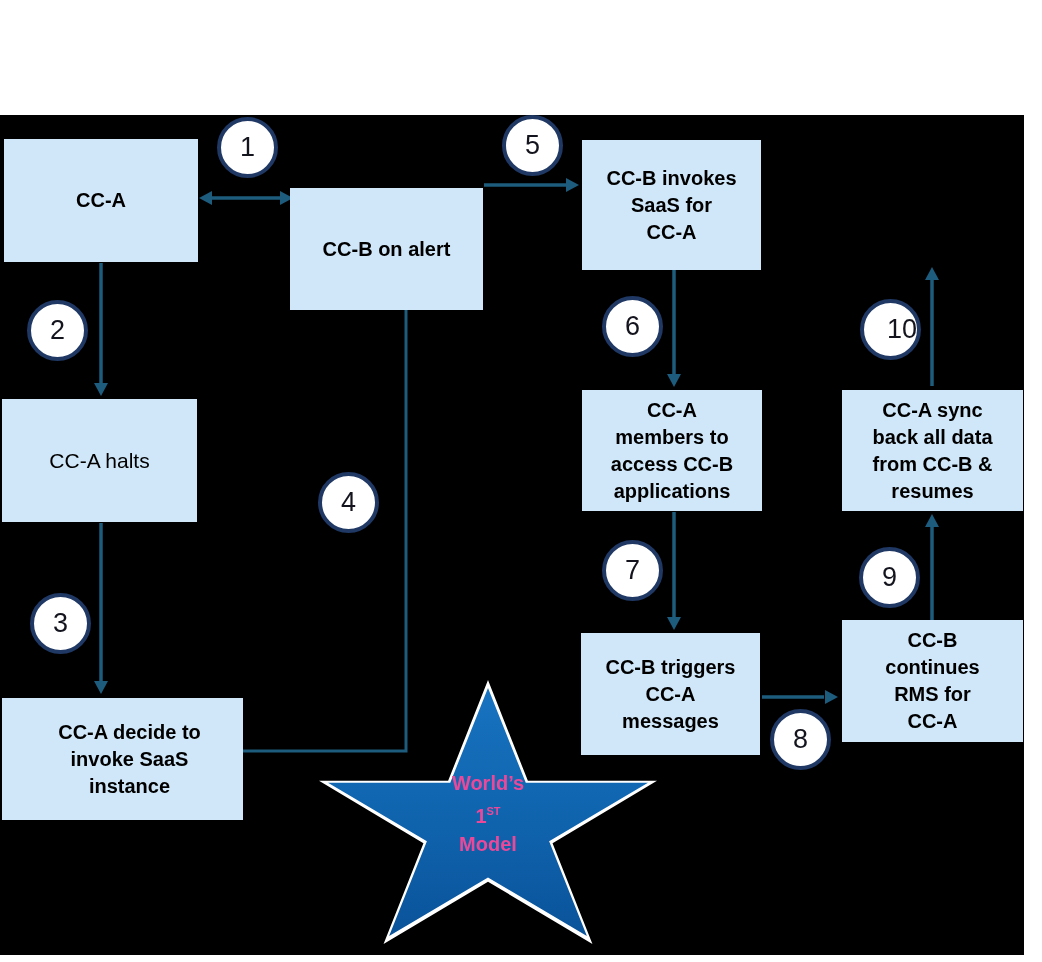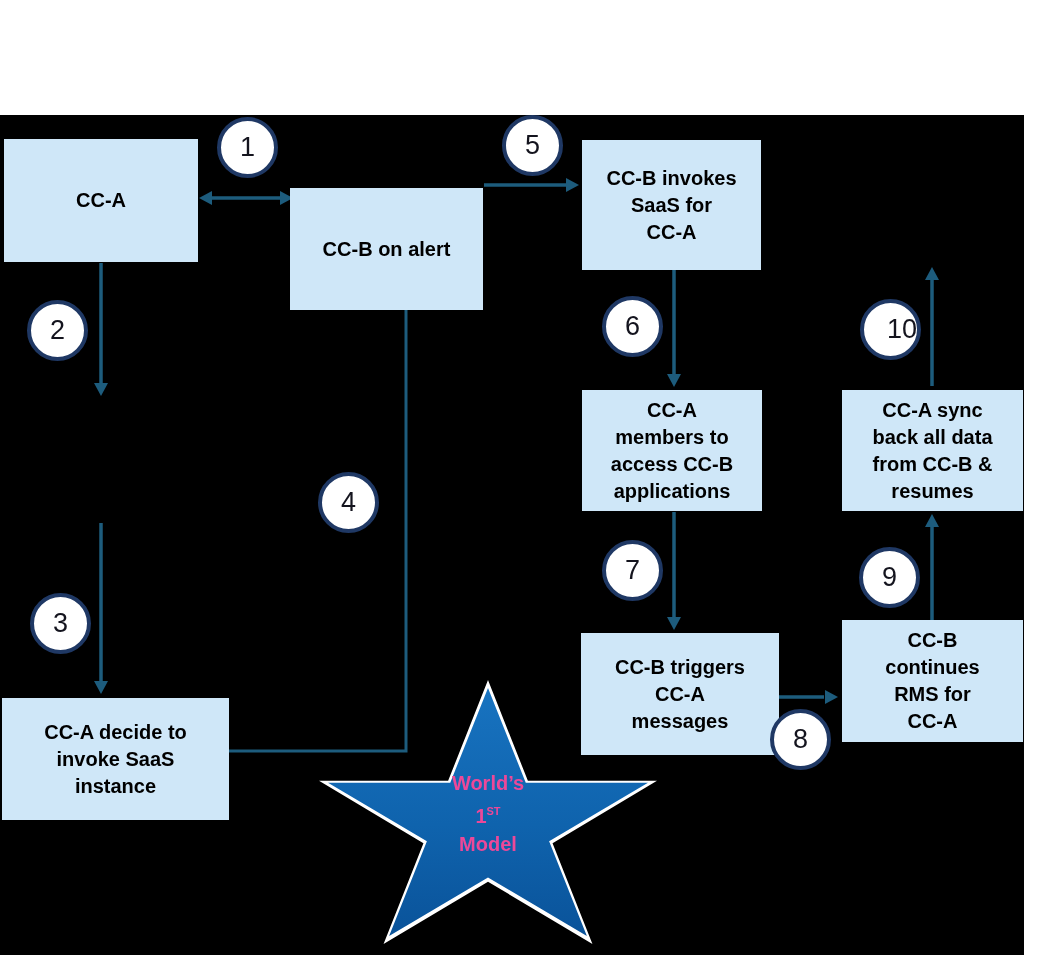--- a/index.html
+++ b/index.html
@@ -39,22 +39,22 @@
     line-height: 27px;
   }
   .box-label { white-space: pre-line; }
   .b-cc-a          { left: 4px;   top: 139px; width: 194px; height: 123px; }
   .b-cc-b-alert    { left: 290px; top: 140px; width: 193px; height: 122px; margin-top: 48px; }
   .b-cc-b-invokes  { left: 582px; top: 140px; width: 179px; height: 130px; }
   .b-cc-a-back     { left: 842px; top: 140px; width: 181px; height: 123px; }
   .b-cc-a-halts    { left: 2px;   top: 399px; width: 195px; height: 123px; font-weight: 400; font-size: 21px; }
   .b-cc-a-members  { left: 582px; top: 390px; width: 180px; height: 121px; }
   .b-cc-a-sync     { left: 842px; top: 390px; width: 181px; height: 121px; text-align: center; }
-  .b-cc-a-decide   { left: 2px;   top: 698px; width: 227px; height: 122px; }
-  .b-cc-b-triggers { left: 581px; top: 633px; width: 198px; height: 122px; }
+  .b-cc-a-decide   { left: 2px;   top: 698px; width: 227px; height: 122px; padding-left: 14px; }
+  .b-cc-b-triggers { left: 581px; top: 633px; width: 179px; height: 122px; }
   .b-cc-b-continues{ left: 842px; top: 620px; width: 181px; height: 122px; justify-content: center; }
 
   
   .circle {
     position: absolute;
     width: 61px; height: 61px;
     box-sizing: border-box;
     border-radius: 50%;
     background: #ffffff;
     border: 4.5px solid #1f3864;
@@ -156,20 +156,23 @@
     <span class="box-label">CC-A</span>
   </div>
   <div class="box b-cc-b-alert">
     <span class="box-label">CC-B on alert</span>
   </div>
   <div class="box b-cc-b-invokes">
     <span class="box-label">CC-B invokes
 SaaS for
 CC-A</span>
   </div>
+  <div class="box b-cc-a-halts">
+    <span class="box-label">CC-A halts</span>
+  </div>
   <div class="box b-cc-a-members">
     <span class="box-label">CC-A
 members to
 access CC-B
 applications</span>
   </div>
   <div class="box b-cc-a-sync">
     <span class="box-label">CC-A sync
 back all data
 from CC-B &amp;

